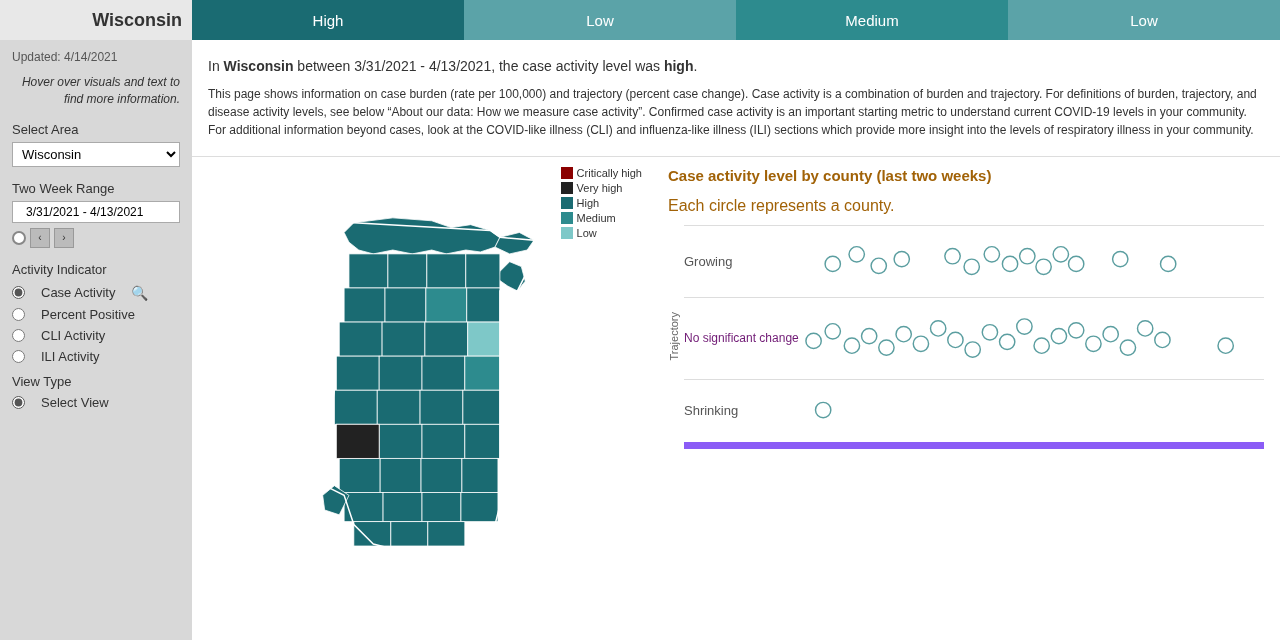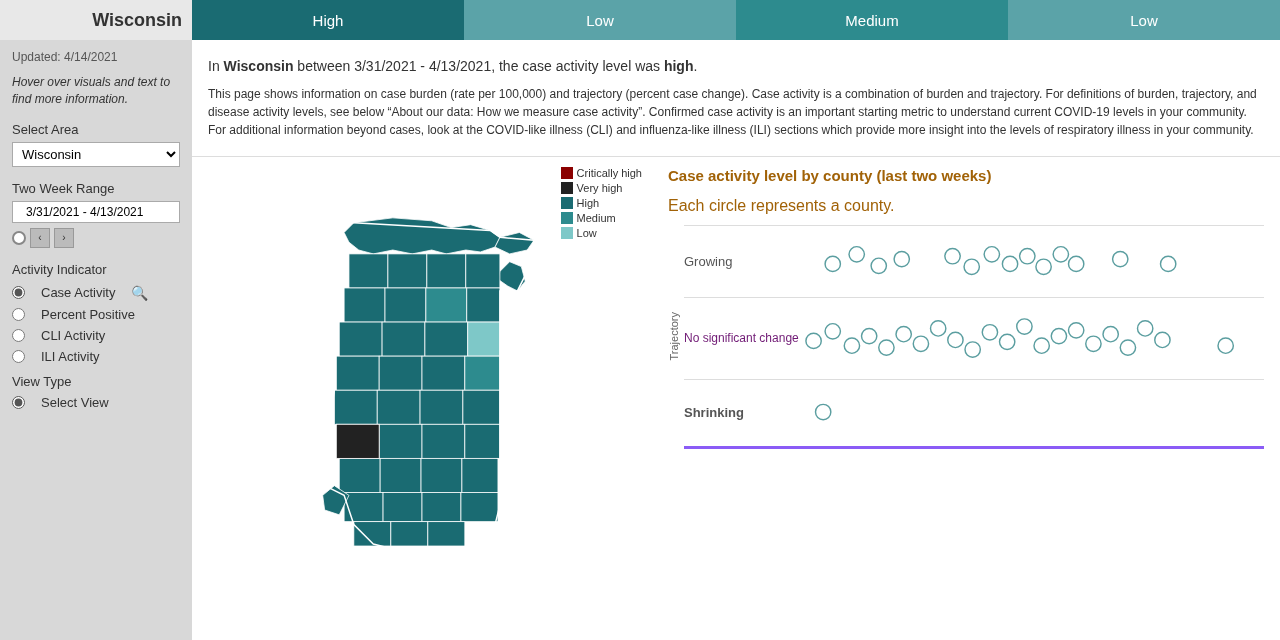--- a/index.html
+++ b/index.html
@@ -55,20 +55,21 @@
       font-size: 12px;
       color: #555;
       margin-bottom: 10px;
     }
     .sidebar .hover-hint {
       font-size: 12px;
       color: #333;
       font-style: italic;
       margin-bottom: 14px;
       line-height: 1.4;
+      text-align: right;
     }
     .sidebar .section-label {
       font-size: 13px;
       color: #333;
       margin-bottom: 5px;
     }
     .sidebar select {
       width: 100%;
       padding: 3px 5px;
       font-size: 13px;
@@ -216,22 +217,21 @@
     }
 
     .chart-row {
       display: flex;
       align-items: center;
       border-top: 1px solid #ddd;
       padding: 8px 0;
       min-height: 70px;
     }
     .chart-row:last-child {
-      border-bottom: 3px solid #8b5cf6;
-      font-weight: bold;
+      border-bottom: 7px solid #8b5cf6;
     }
 
     .row-label {
       font-size: 12px;
       color: #555;
       min-width: 110px;
     }
 
     .dots-area {
       flex: 1;

